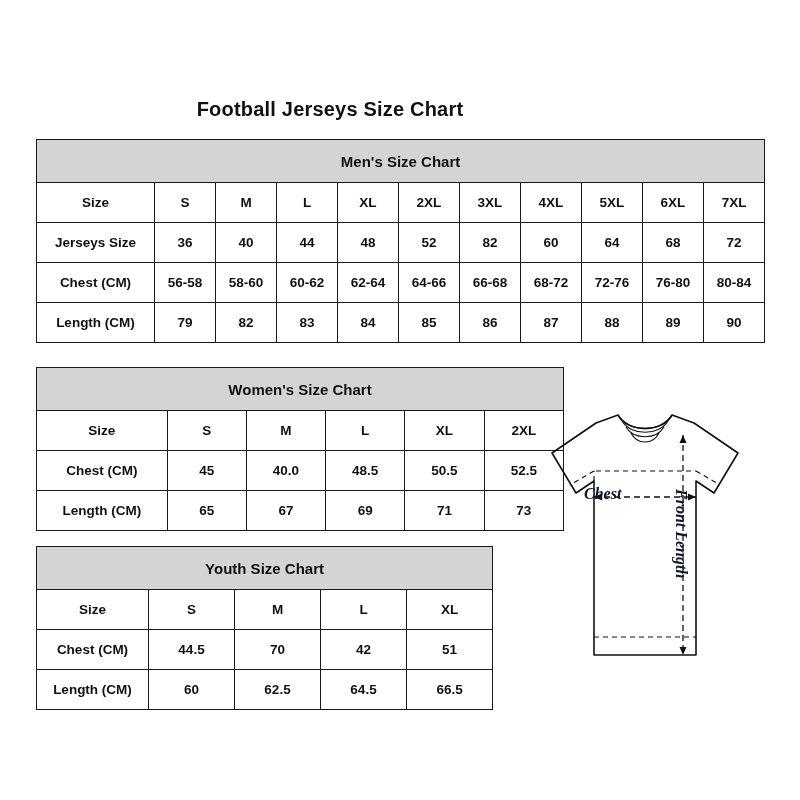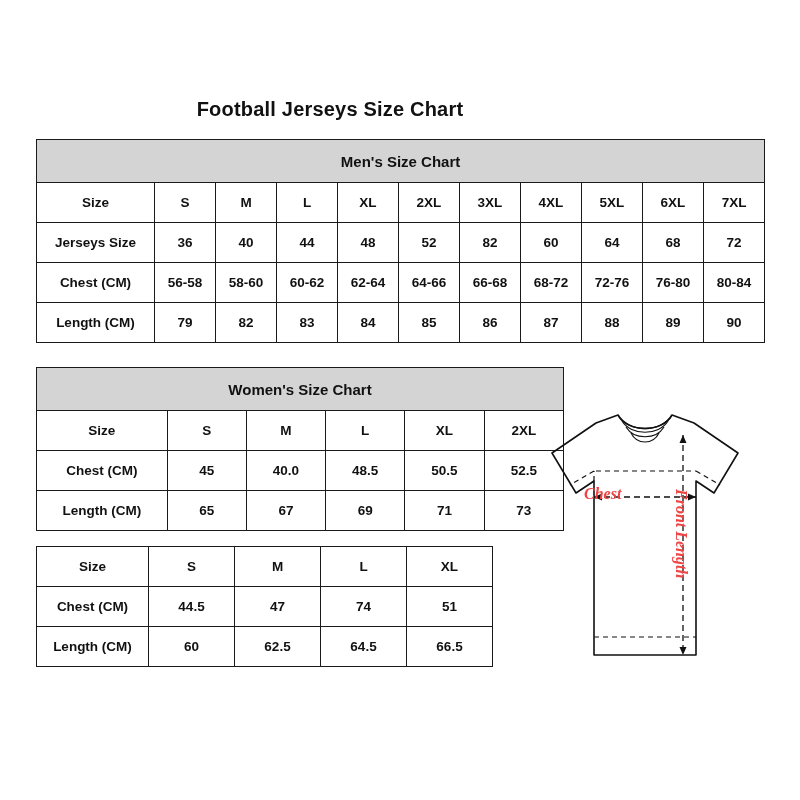--- a/index.html
+++ b/index.html
@@ -79,21 +79,21 @@
     top: 405px;
     width: 290px;
     height: 290px;
   }
   .diagram-label {
     position: absolute;
     font-family: "Liberation Serif", serif;
     font-style: italic;
     font-weight: bold;
     font-size: 16px;
-    color: #ef4444;
+    color: #0f172a;
     white-space: nowrap;
   }
   #chest-label {
     left: 84px;
     top: 80px;
   }
   #frontlength-label {
     left: 172px;
     top: 84px;
     writing-mode: vertical-rl;
@@ -223,31 +223,34 @@
   <table class="chart" id="youth-chart">
     <colgroup>
       <col class="label">
       <col class="val">
         <col class="val">
         <col class="val">
         <col class="val">
     </colgroup>
     <tbody>
       <tr>
+        <th class="section" colspan="5">Youth Size Chart</th>
+      </tr>
+      <tr>
         <th>Size</th>
         <th>S</th>
         <th>M</th>
         <th>L</th>
         <th>XL</th>
       </tr>
       <tr>
         <td class="rowlabel">Chest (CM)</td>
         <td>44.5</td>
-        <td>47</td>
-        <td>74</td>
+        <td>70</td>
+        <td>42</td>
         <td>51</td>
       </tr>
       <tr>
         <td class="rowlabel">Length (CM)</td>
         <td>60</td>
         <td>62.5</td>
         <td>64.5</td>
         <td>66.5</td>
       </tr>
     </tbody>

